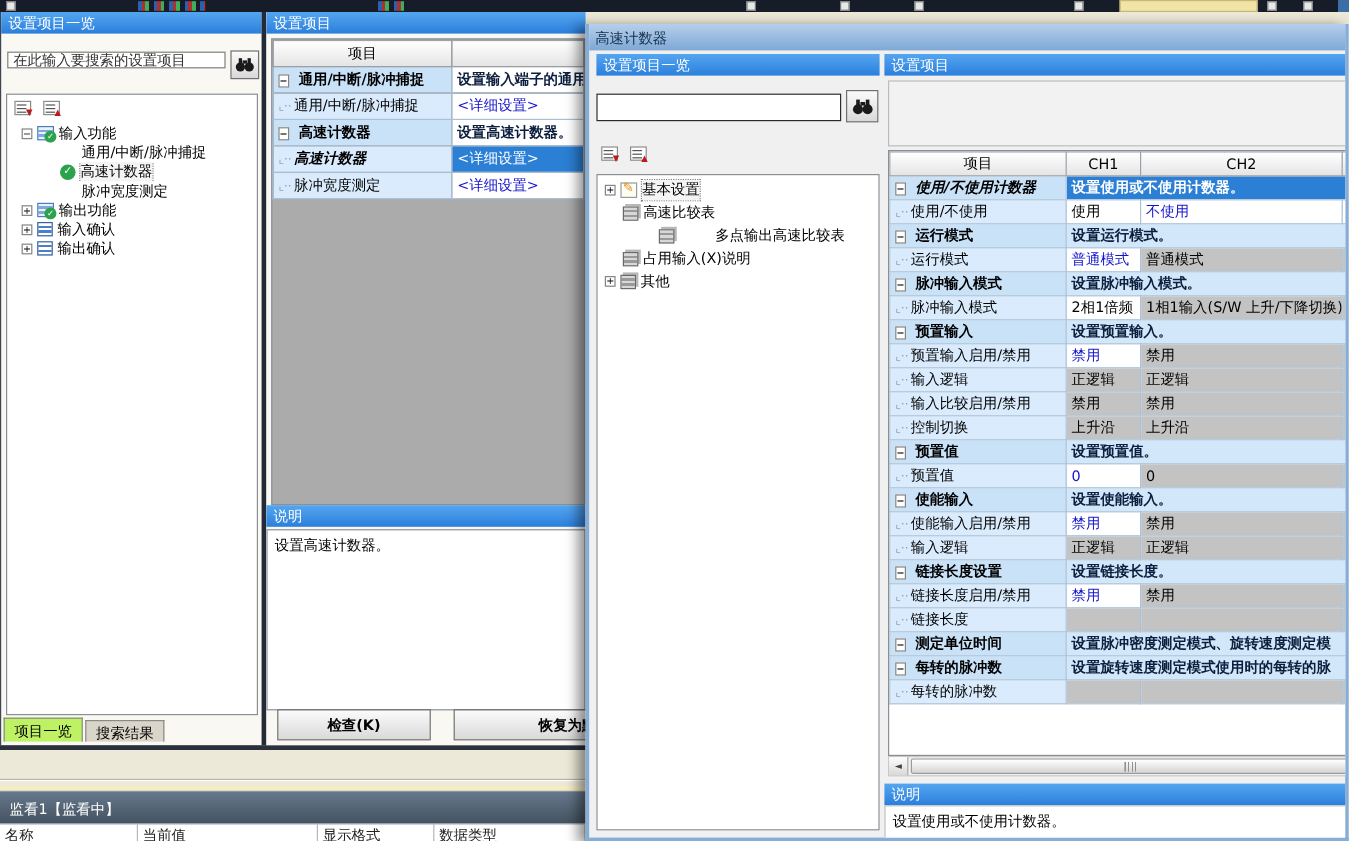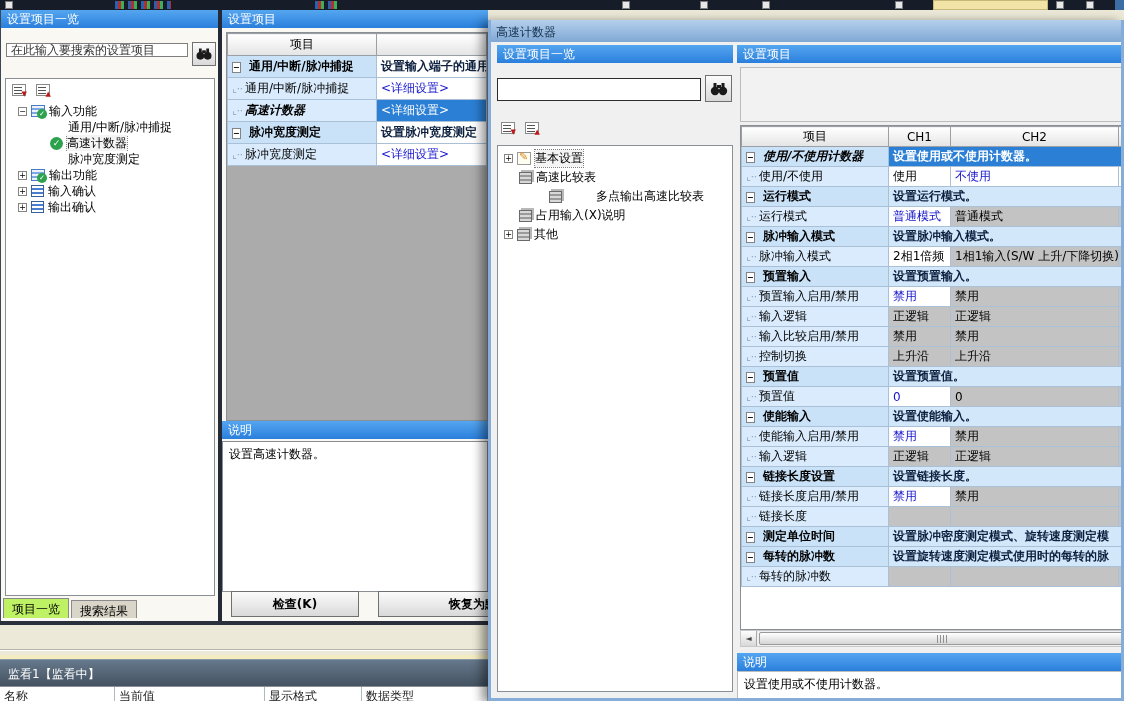--- a/index.html
+++ b/index.html
@@ -203,26 +203,26 @@
       <tbody id="center-tbody">
           <tr>
             <td class="cell-group"><span class="exp">−</span><span> 通用/中断/脉冲捕捉</span></td>
             <td class="desc-cell">设置输入端子的通用</td>
           </tr>
           <tr>
             <td class="cell-item"><span class="dots">⌞··</span><span>通用/中断/脉冲捕捉</span></td>
             <td class="link-cell">&lt;详细设置&gt;</td>
           </tr>
           <tr>
+            <td class="cell-group"><span class="exp">−</span><span> 高速计数器</span></td>
+            <td class="desc-cell">设置高速计数器。</td>
+          </tr>
+          <tr>
             <td class="cell-item"><span class="dots">⌞··</span><span style="font-style: italic; font-weight: bold;">高速计数器</span></td>
             <td class="link-cell sel-blue">&lt;详细设置&gt;</td>
-          </tr>
-          <tr>
-            <td class="cell-group"><span class="exp">−</span><span> 脉冲宽度测定</span></td>
-            <td class="desc-cell">设置脉冲宽度测定</td>
           </tr>
           <tr>
             <td class="cell-item"><span class="dots">⌞··</span><span>脉冲宽度测定</span></td>
             <td class="link-cell">&lt;详细设置&gt;</td>
           </tr>
         </tbody>
     </table>
   </div>
   <div id="center-note-hdr" class="hdr-blue">说明</div>
   <div id="center-note">设置高速计数器。</div>

